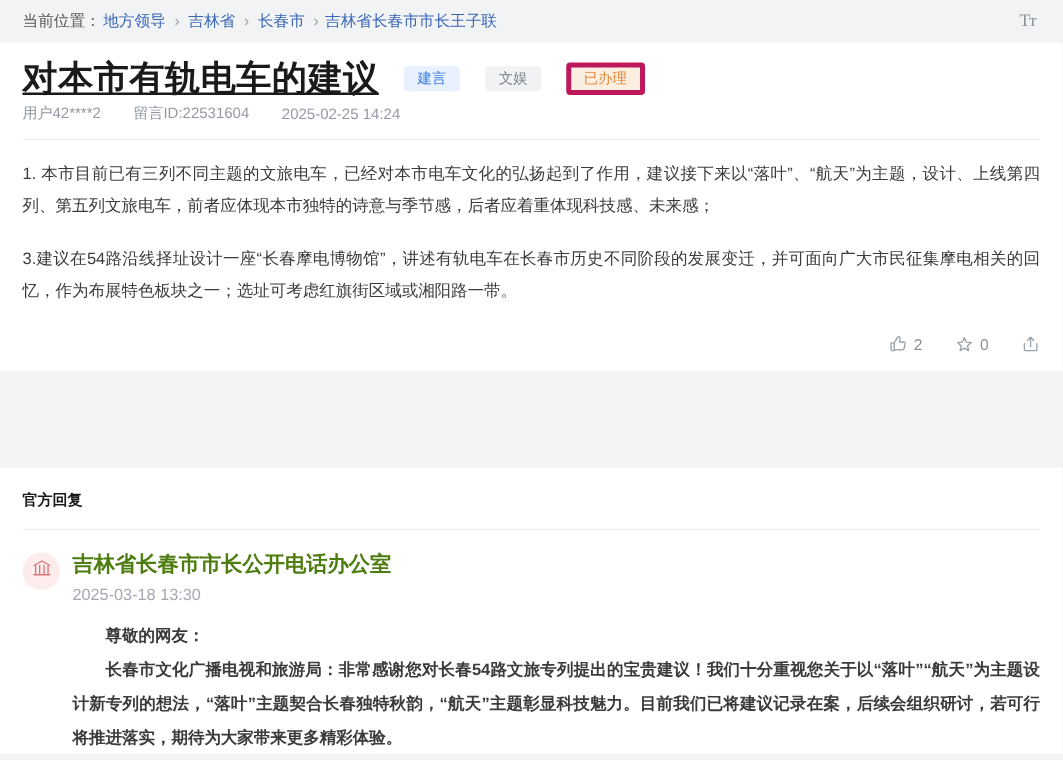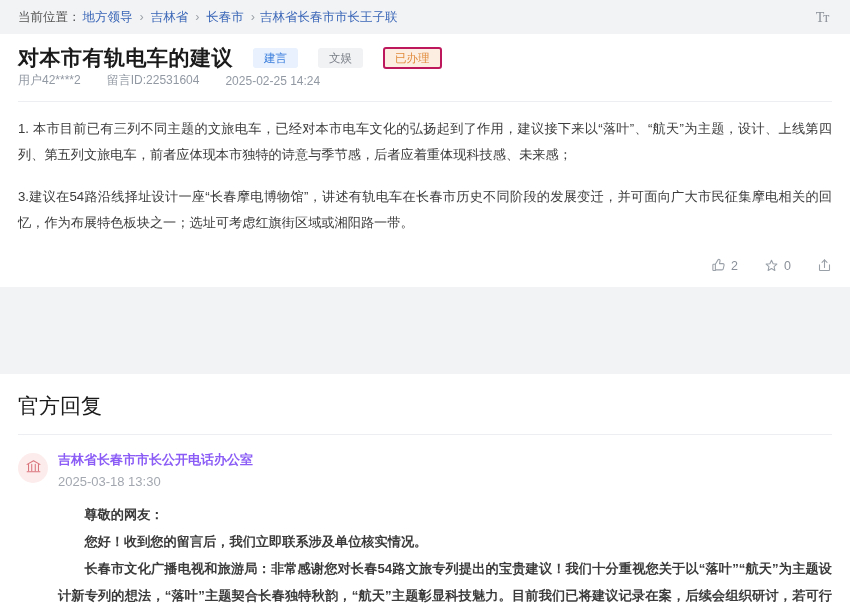--- a/index.html
+++ b/index.html
@@ -54,24 +54,25 @@
     background: #ffffff;
     box-sizing: border-box;
     padding: 0 18px;
   }
   .title-row {
     display: flex;
     align-items: center;
     padding-top: 10px;
   }
   .post-title {
-    font-size: 21px;
+    font-size: 28px;
     font-weight: bold;
     color: #1a1a1a;
     letter-spacing: 0.5px;
+    text-decoration: underline;
   }
   .tag {
     display: inline-block;
     font-size: 11.5px;
     padding: 2px 11px;
     border-radius: 3px;
     margin-left: 20px;
     line-height: 16px;
     white-space: nowrap;
   }
@@ -79,21 +80,21 @@
     background: #e8f1fd;
     color: #3a7ddc;
   }
   .tag-grey {
     background: #f1f2f4;
     color: #7a7f87;
   }
   .tag-orange {
     background: #fdeee2;
     color: #e08b3a;
-    border: 2px solid #be185d;
+    border: 4px solid #be185d;
     padding: 1px 10px;
   }
   .meta-row {
     display: flex;
     align-items: center;
     font-size: 12px;
     color: #9299a3;
     padding-bottom: 12px;
   }
   .meta-row span {
@@ -136,22 +137,22 @@
   
   .reply-card {
     position: absolute;
     left: 0;
     width: 850px;
     background: #ffffff;
     box-sizing: border-box;
     padding: 0 18px;
   }
   .reply-heading {
-    font-size: 21px;
-    font-weight: normal;
+    font-size: 12px;
+    font-weight: bold;
     color: #1a1a1a;
     padding: 18px 0 14px 0;
   }
   .org-row {
     display: flex;
     align-items: flex-start;
     padding-top: 16px;
   }
   .org-avatar {
     width: 30px;
@@ -159,23 +160,23 @@
     border-radius: 50%;
     background: #fdecec;
     display: flex;
     align-items: center;
     justify-content: center;
     flex: 0 0 auto;
     margin-right: 10px;
     margin-top: 2px;
   }
   .org-name {
-    font-size: 13px;
+    font-size: 17px;
     font-weight: bold;
-    color: #8b5cf6;
+    color: #4d7c0f;
   }
   .org-date {
     font-size: 13px;
     color: #a3a8b0;
     margin-top: 5px;
   }
   .reply-body {
     font-size: 13.2px;
     line-height: 27px;
     color: #3b3b3b;
@@ -289,19 +290,18 @@
         </span>
       </div>
       <div>
         <div class="org-name">吉林省长春市市长公开电话办公室</div>
         <div class="org-date">2025-03-18 13:30</div>
       </div>
     </div>
 
     <div class="reply-body">
       <p>尊敬的网友：</p>
-      <p>您好！收到您的留言后，我们立即联系涉及单位核实情况。</p>
       <p>长春市文化广播电视和旅游局：非常感谢您对长春54路文旅专列提出的宝贵建议！我们十分重视您关于以“落叶”“航天”为主题设计新专列的想法，“落叶”主题契合长春独特秋韵，“航天”主题彰显科技魅力。目前我们已将建议记录在案，后续会组织研讨，若可行将推进落实，期待为大家带来更多精彩体验。</p>
 
     </div>
   </div>
 
 </div>
 
 </body></html>

